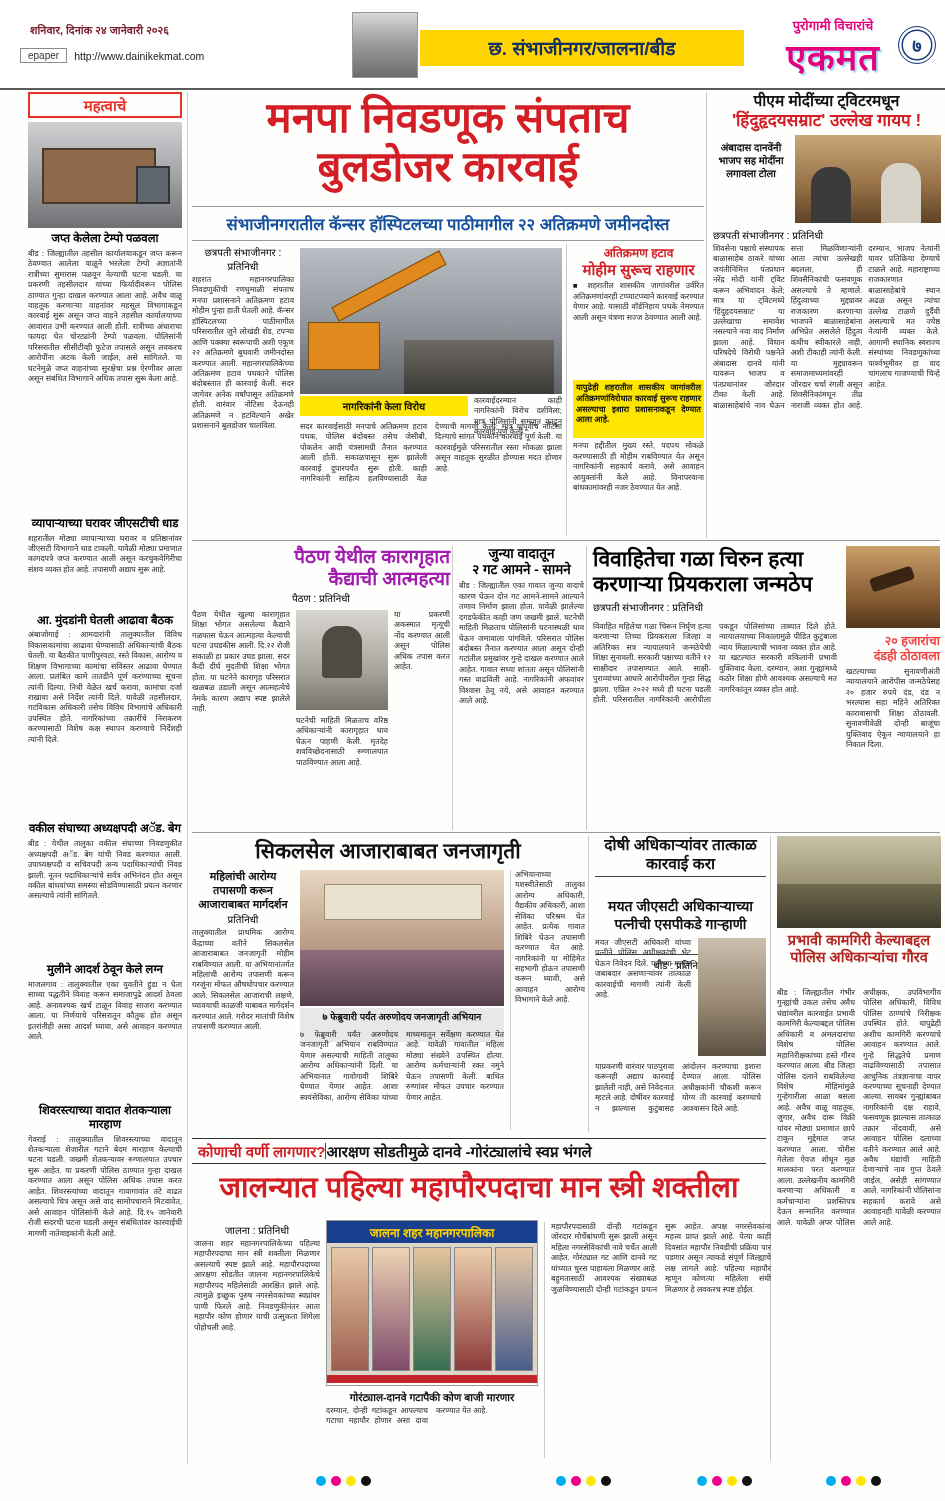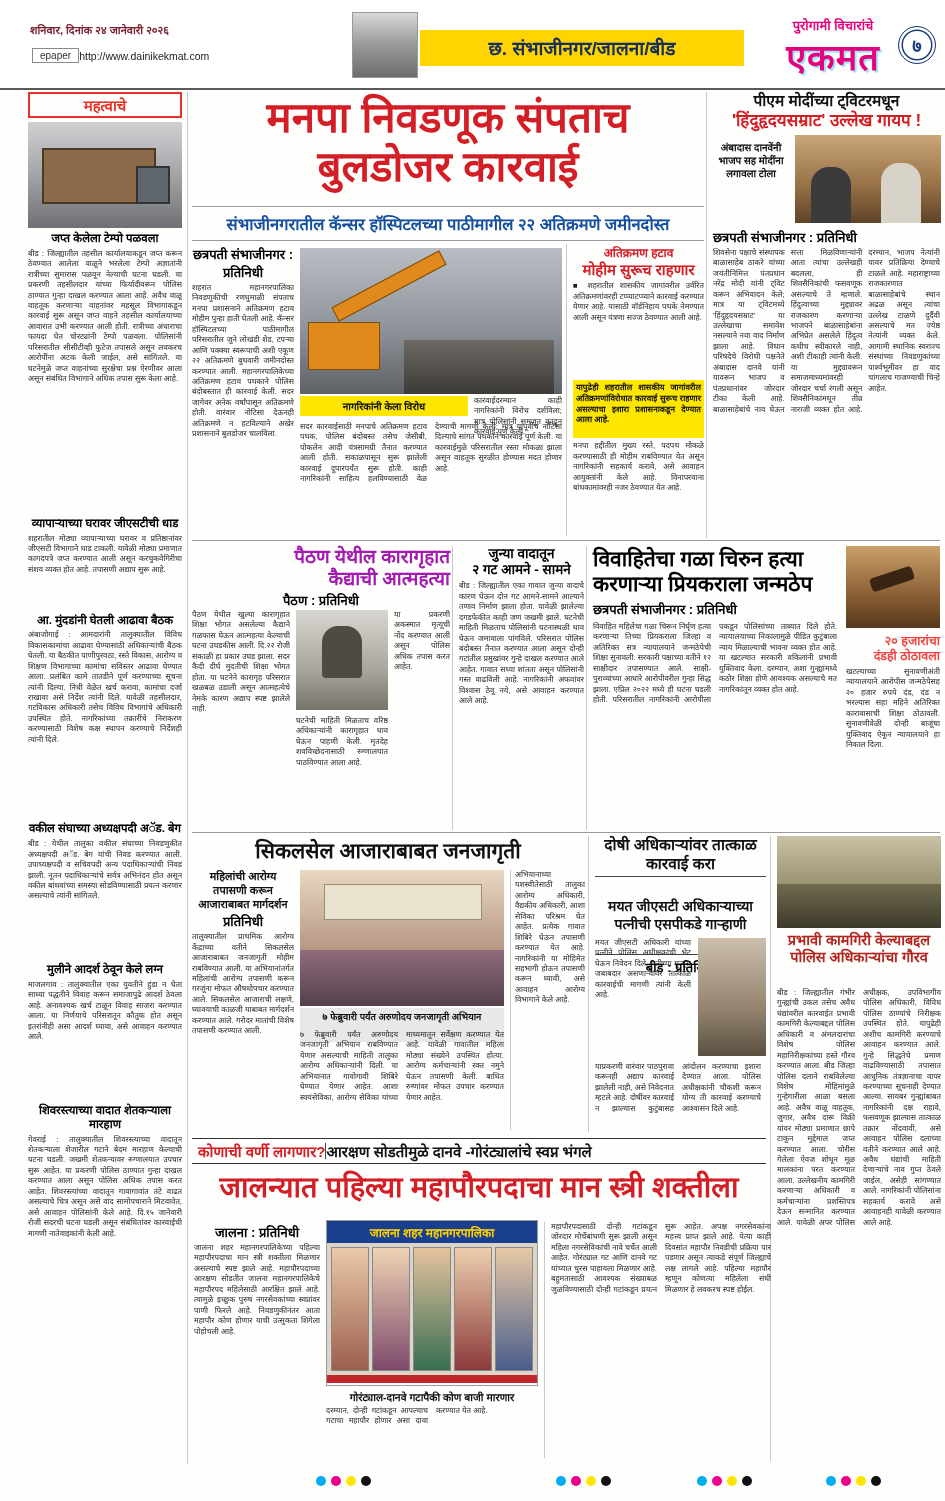--- a/index.html
+++ b/index.html
@@ -5,26 +5,26 @@
   html,body{margin:0;padding:0;background:#e8e8e8}
   .page{position:relative;width:945px;height:1501px;background:#fefefc;
         font-family:"Liberation Sans","DejaVu Sans",sans-serif;color:#111;overflow:hidden;margin:0 auto}
   .abs{position:absolute}
   .small{font-size:7.8px;line-height:1.34;text-align:justify;color:#1d1d1d;overflow:hidden}
   .bold{font-weight:bold}
   .ctr{text-align:center}
   .red{color:#d41e26}
   .ph{position:absolute;overflow:hidden;background:#b9b9b9}
   .rule-l{border-left:1px solid #c9c9c9}
-  .byline{font-size:13px;font-weight:bold;text-align:center;margin:1px 0 2px;color:#000}
+  .byline{font-size:10px;font-weight:normal;text-align:center;margin:1px 0 2px;color:#000}
   .hr{position:absolute;border-top:1px solid #9a9a9a;height:0}
   
   .hdr{position:absolute;left:0;top:0;width:945px;height:88px;border-bottom:2px solid #5a5a5a;background:#fff}
   .dateline{position:absolute;left:30px;top:22px;font-size:11px;font-weight:bold;color:#7b2330}
-  .epr{position:absolute;left:32px;top:48px;display:flex;align-items:center;}
+  .epr{position:absolute;left:20px;top:48px;display:flex;align-items:center;gap:7px}
   .epr-box{border:1px solid #8a8a8a;padding:1px 7px;font-size:10px;color:#333}
   .epr-url{font-size:10.5px;color:#222}
   .hlogo{position:absolute;left:352px;top:12px;width:64px;height:64px;
          background:linear-gradient(180deg,#d8d8d8 0%,#9e9e9e 45%,#6c6c6c 100%);border:1px solid #999}
   .edbar{position:absolute;left:420px;top:30px;width:324px;height:36px;background:#ffd400;
          display:flex;align-items:center;justify-content:center;font-size:19px;font-weight:bold;color:#16305e}
   .tagline{position:absolute;left:748px;top:16px;width:170px;text-align:center;
            color:#e5007d;font-size:13px;font-weight:bold}
   .masthead{position:absolute;left:742px;top:32px;width:182px;text-align:center;color:#e5007d;
             font-size:36px;font-weight:bold;letter-spacing:1px;text-shadow:2px 2px 0 rgba(0,174,239,.35)}

